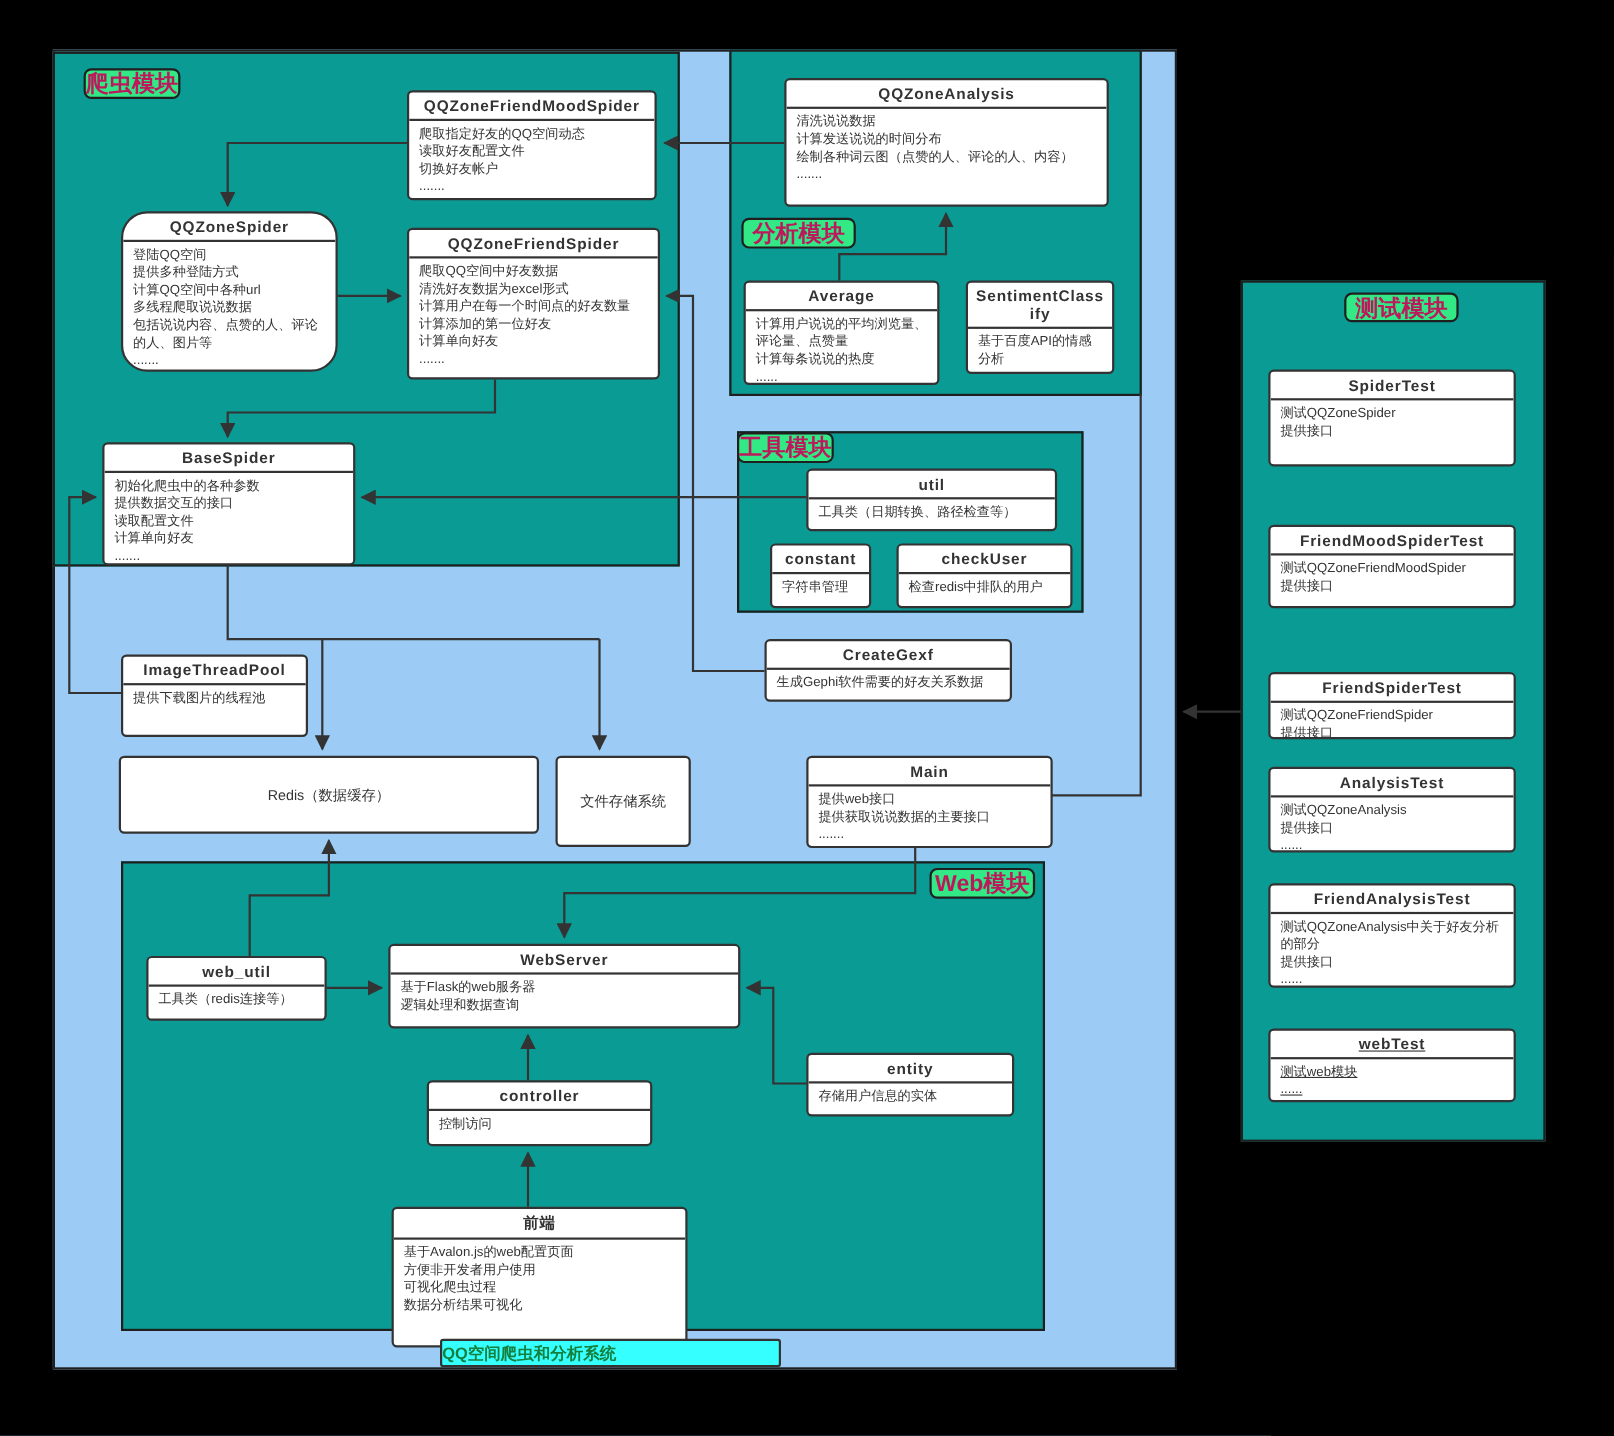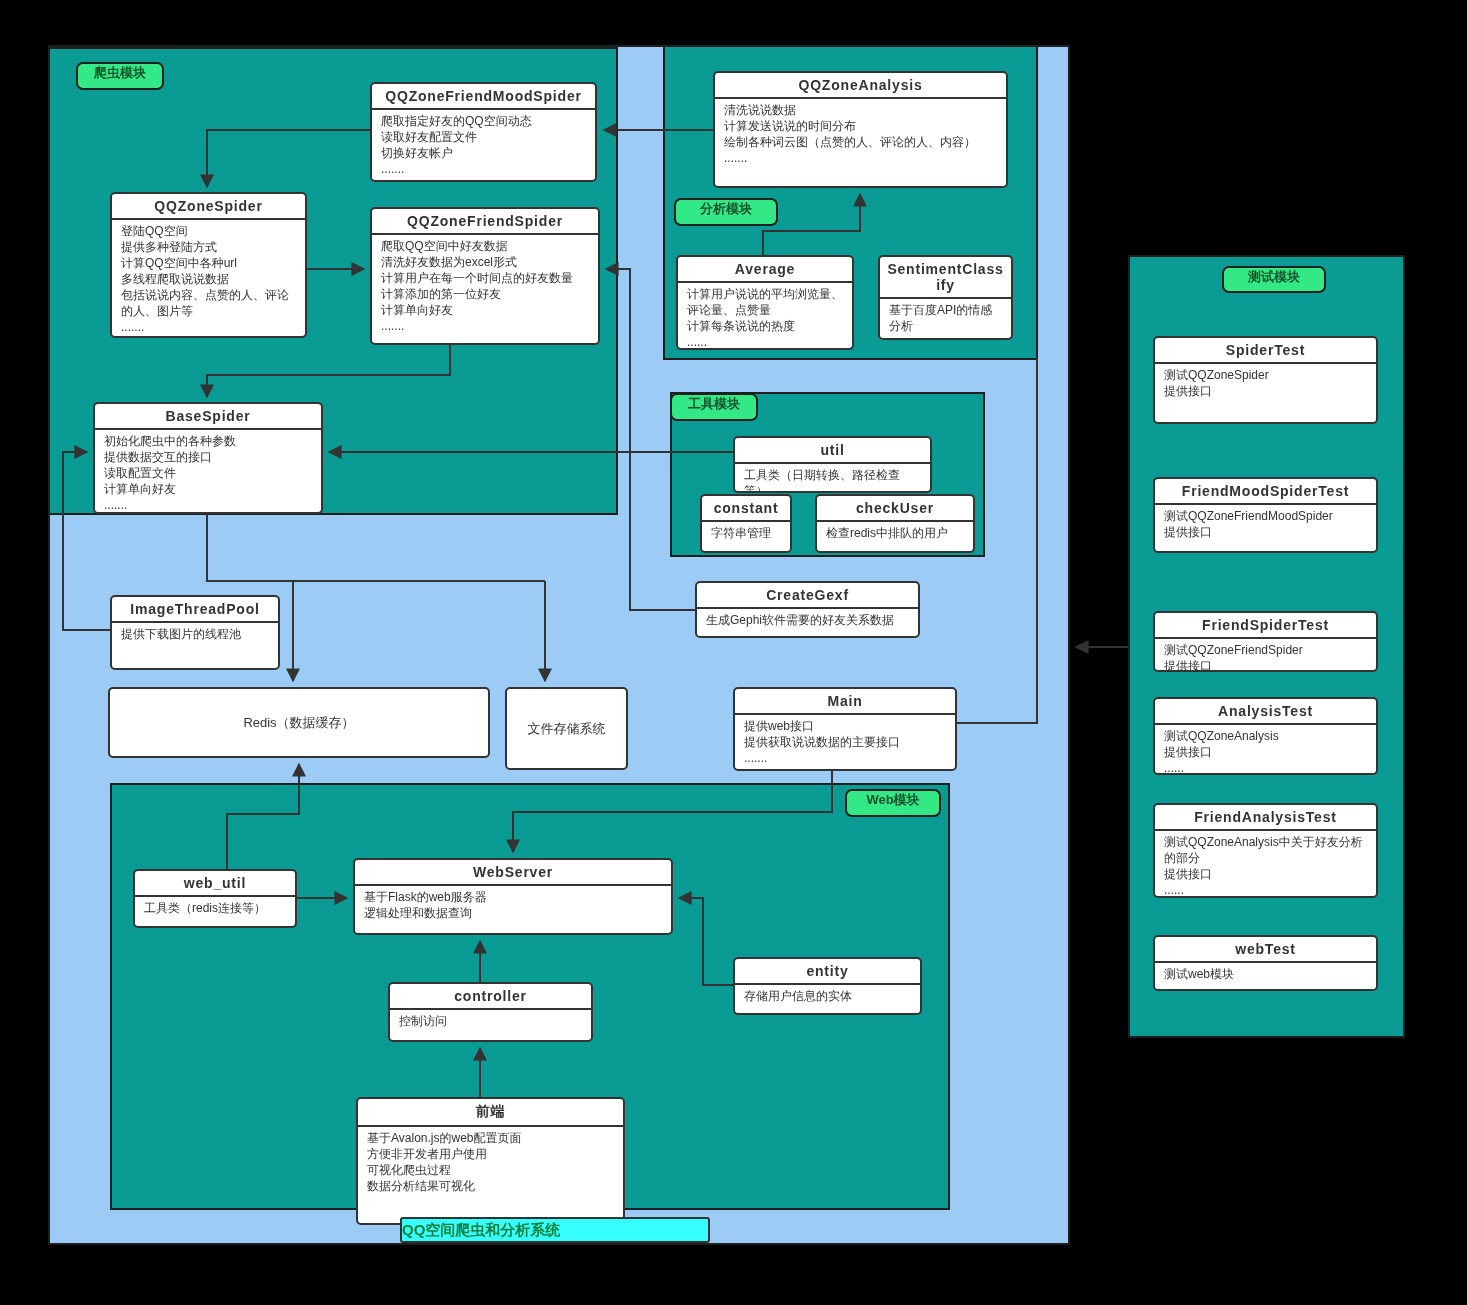--- a/index.html
+++ b/index.html
@@ -2,21 +2,21 @@
 <html><head>
 <meta charset="utf-8">
 <style>
   html,body{margin:0;padding:0;background:#000;}
   #canvas{position:relative;width:1467px;height:1305px;background:#000;overflow:hidden;
           font-family:"Liberation Sans","DejaVu Sans",sans-serif;}
   #main-container{position:absolute;left:48px;top:45px;width:1022px;height:1200px;
           background:#9cccf5;border:2px solid #1f1f1f;box-sizing:border-box;}
   .module{position:absolute;background:#0b9b95;border:2px solid #1f1f1f;box-sizing:border-box;}
   .chip{position:absolute;background:#32e985;border:2px solid #1f1f1f;border-radius:7px;
-        font-weight:bold;font-size:13px;color:#14532d;display:flex;align-items:flex-start;
+        font-weight:bold;font-size:21px;color:#be185d;display:flex;align-items:center;
         justify-content:center;box-sizing:border-box;z-index:6;}
   svg.wires{position:absolute;left:0;top:0;z-index:3;pointer-events:none;}
   .node{position:absolute;background:#fff;border:2px solid #333;border-radius:5px;
         display:flex;flex-direction:column;box-sizing:border-box;color:#333;z-index:4;
         overflow:hidden;}
   .nt{flex:0 0 auto;border-bottom:2px solid #333;font-weight:bold;font-size:14px;
       text-align:center;padding:4px 6px;letter-spacing:0.8px;overflow-wrap:anywhere;
       display:flex;align-items:center;justify-content:center;}
   .nb{padding:4px 8px 4px 9px;font-size:12px;line-height:1.33;white-space:pre-line;}
   .vcenter{display:flex;align-items:center;}
@@ -83,21 +83,21 @@
       <span>测试模块</span>
     </div>
 
   <div class="node" style="left:370px;top:82px;width:227px;height:100px;">
     <div class="nt">QQZoneFriendMoodSpider</div>
     <div class="nb">爬取指定好友的QQ空间动态
 读取好友配置文件
 切换好友帐户
 .......</div>
   </div>
-  <div class="node" style="left:110px;top:192px;width:197px;height:146px;">
+  <div class="node" style="left:110px;top:192px;width:197px;height:146px;border-radius:24px;">
     <div class="nt">QQZoneSpider</div>
     <div class="nb">登陆QQ空间
 提供多种登陆方式
 计算QQ空间中各种url
 多线程爬取说说数据
 包括说说内容、点赞的人、评论的人、图片等
 .......</div>
   </div>
   <div class="node" style="left:370px;top:207px;width:230px;height:138px;">
     <div class="nt">QQZoneFriendSpider</div>
@@ -128,21 +128,21 @@
     <div class="nt">Average</div>
     <div class="nb">计算用户说说的平均浏览量、评论量、点赞量
 计算每条说说的热度
 ......</div>
   </div>
   <div class="node" style="left:878px;top:255px;width:135px;height:85px;">
     <div class="nt">SentimentClassify</div>
     <div class="nb">基于百度API的情感分析</div>
   </div>
 
-  <div class="node" style="left:733px;top:426px;width:199px;height:57px;margin-top:10px;">
+  <div class="node" style="left:733px;top:426px;width:228px;height:57px;">
     <div class="nt">util</div>
     <div class="nb">工具类（日期转换、路径检查等）</div>
   </div>
   <div class="node" style="left:700px;top:494px;width:92px;height:59px;">
     <div class="nt">constant</div>
     <div class="nb">字符串管理</div>
   </div>
   <div class="node" style="left:815px;top:494px;width:160px;height:59px;">
     <div class="nt">checkUser</div>
     <div class="nb">检查redis中排队的用户</div>
@@ -214,21 +214,21 @@
     <div class="nb">测试QQZoneAnalysis
 提供接口
 ......</div>
   </div>
   <div class="node" style="left:1153px;top:803px;width:225px;height:95px;">
     <div class="nt">FriendAnalysisTest</div>
     <div class="nb">测试QQZoneAnalysis中关于好友分析的部分
 提供接口
 ......</div>
   </div>
-  <div class="node" style="left:1153px;top:935px;width:225px;height:56px;">
+  <div class="node" style="left:1153px;top:935px;width:225px;height:67px;text-decoration:underline;">
     <div class="nt">webTest</div>
     <div class="nb">测试web模块
 ......</div>
   </div>
 
   <div id="banner">
     <span>QQ空间爬虫和分析系统</span>
   </div>
 
 </div>

